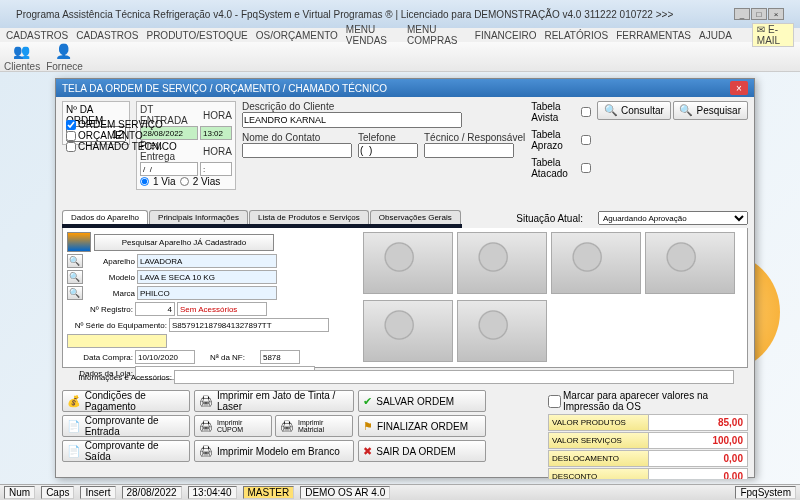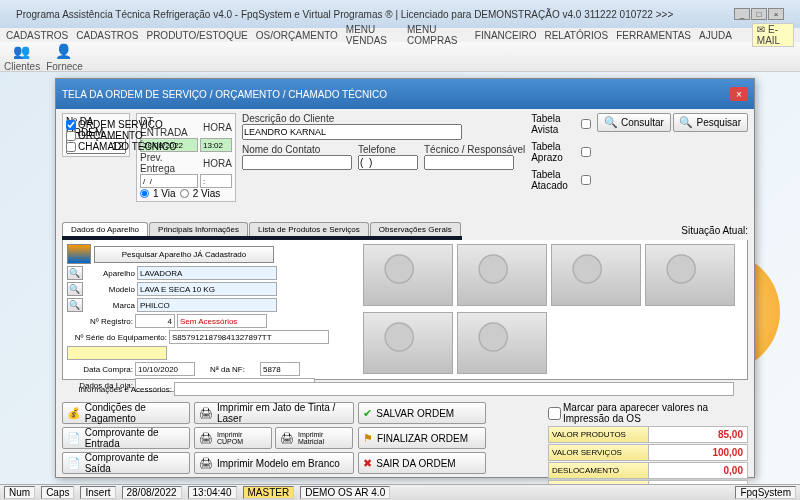--- a/index.html
+++ b/index.html
@@ -9,21 +9,21 @@
 .titlebar .wbtns span{width:16px;height:12px;background:#d0d0d0;border:1px solid #888;display:flex;align-items:center;justify-content:center;font-size:8px}
 .menubar{background:#f0f0f0;height:14px;display:flex;gap:8px;padding:0 6px;align-items:center;font-size:8px;color:#444}
 .menubar span{cursor:default}
 .email-b{margin-left:12px;background:#fffcc0;padding:0 4px;border:1px solid #ccc}
 .toolbar{height:30px;background:linear-gradient(#fafafa,#e8e8e8);border-bottom:1px solid #ccc;display:flex;align-items:center;padding:0 4px;gap:2px}
 .tb-grp{display:flex;flex-direction:column;align-items:center;font-size:7px;color:#555;margin-right:4px}
 .tb-grp .ico{width:24px;height:20px;display:flex;align-items:center;justify-content:center;font-size:14px}
 .desktop{position:relative;height:424px;background:linear-gradient(135deg,#e0ecf5,#f5f9fc)}
 .circle{position:absolute;right:20px;top:180px;width:120px;height:120px;border-radius:50%;background:radial-gradient(#ffd27a,#f5a623)}
 .window{position:absolute;left:55px;top:6px;width:700px;height:400px;background:#f0f0f0;border:1px solid #888;box-shadow:2px 2px 8px rgba(0,0,0,.3)}
-.window .whead{background:linear-gradient(#4a8fd4,#2d6fb5);height:30px;display:flex;align-items:center;padding:0 6px;color:#fff;font-size:9px}
+.window .whead{background:linear-gradient(#4a8fd4,#2d6fb5);height:18px;display:flex;align-items:center;padding:0 6px;color:#fff;font-size:9px}
 .window .whead .x{margin-left:auto;width:18px;height:14px;background:#d44;color:#fff;display:flex;align-items:center;justify-content:center;font-size:10px;border-radius:2px}
 .wbody{padding:4px 6px;height:382px;overflow:hidden}
 .row{display:flex;gap:6px;align-items:flex-start;margin-bottom:3px}
 .fbox{border:1px solid #bbb;background:#fafafa;padding:2px 3px;font-size:8px}
 .fld{display:flex;align-items:center;gap:2px;font-size:8px;color:#333}
 .fld label{white-space:nowrap}
 .fld input[type=text]{border:1px solid #aaa;height:14px;padding:0 2px;font-size:8px;background:#fff}
 .green{background:#c4f0c4!important}
 .yellow{background:#fff8b0!important}
 .chk{display:flex;align-items:center;gap:2px;font-size:8px}
@@ -196,20 +196,21 @@
 
       <div style="display:flex;align-items:center;margin-top:18px">
         <div class="tabs">
           <div class="tab active">Dados do Aparelho</div>
           <div class="tab">Principais Informações</div>
           <div class="tab">Lista de Produtos e Serviços</div>
           <div class="tab">Observações Gerais</div>
         </div>
         <div class="sit">
           <span>Situação Atual:</span>
+          <select class="situacao"><option>Aguardando Aprovação</option></select>
         </div>
       </div>
 
       <div class="tabbody">
         <div class="leftcol">
           <div style="display:flex;gap:3px;align-items:center">
             <div style="width:24px;height:20px;background:linear-gradient(#f90,#06c);border:1px solid #888"></div>
             <div class="searchbtn">Pesquisar Aparelho JÁ Cadastrado</div>
           </div>
           <div class="gline">

